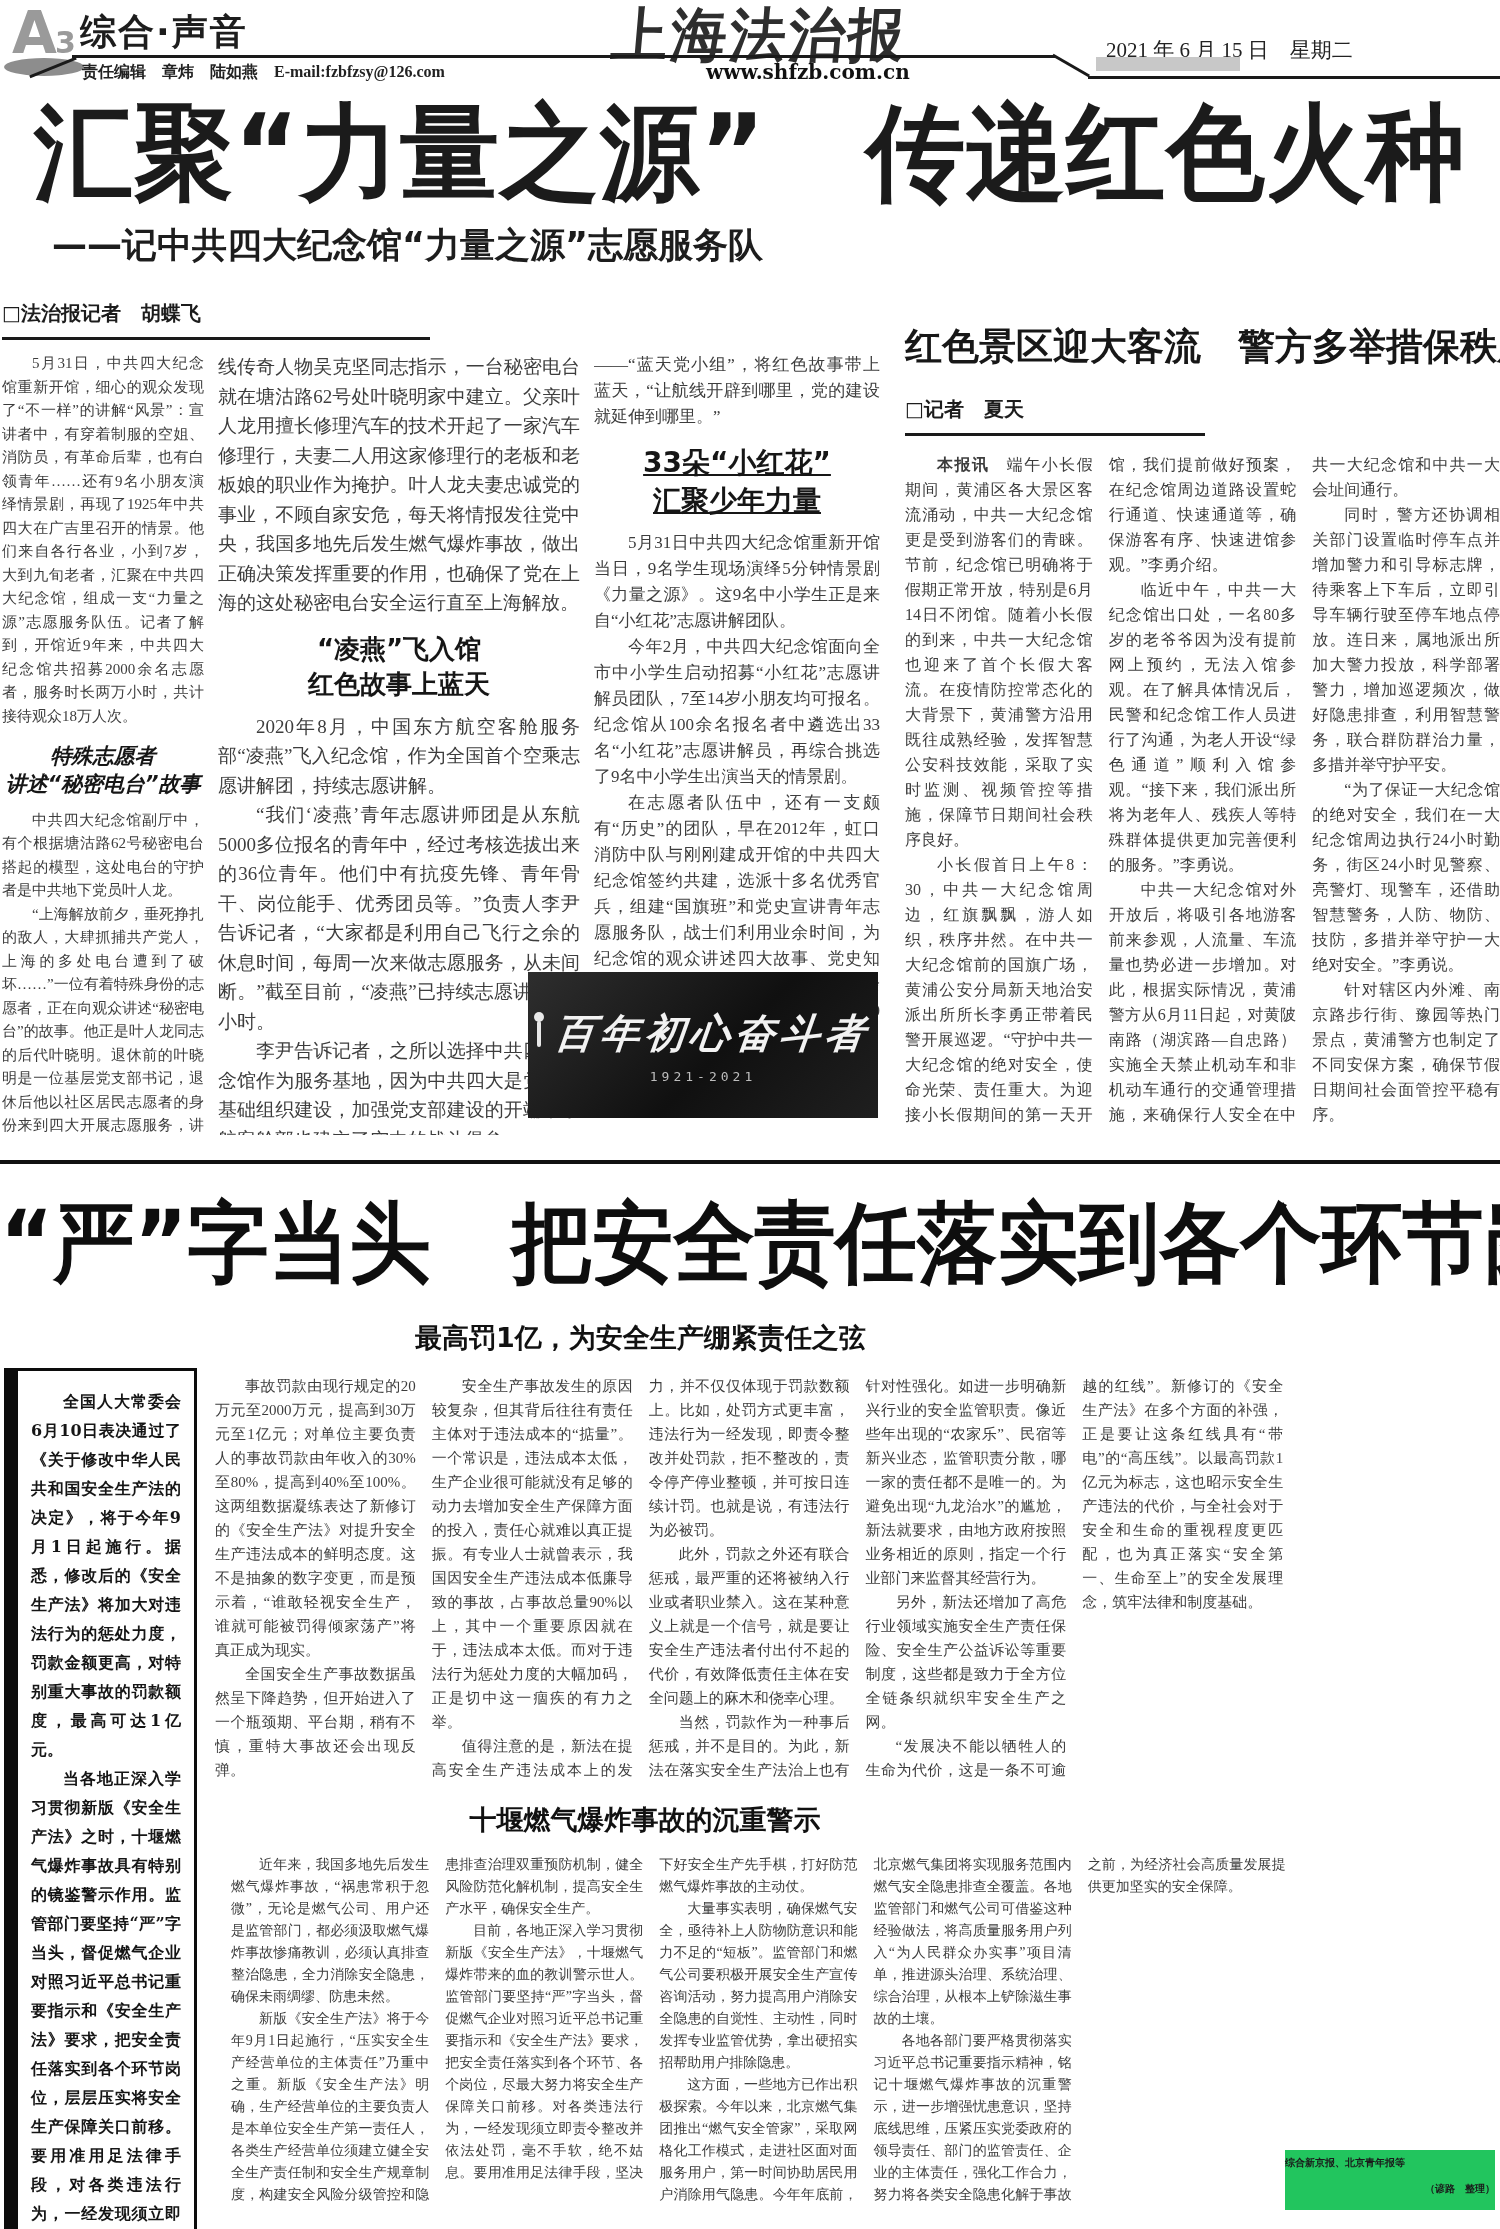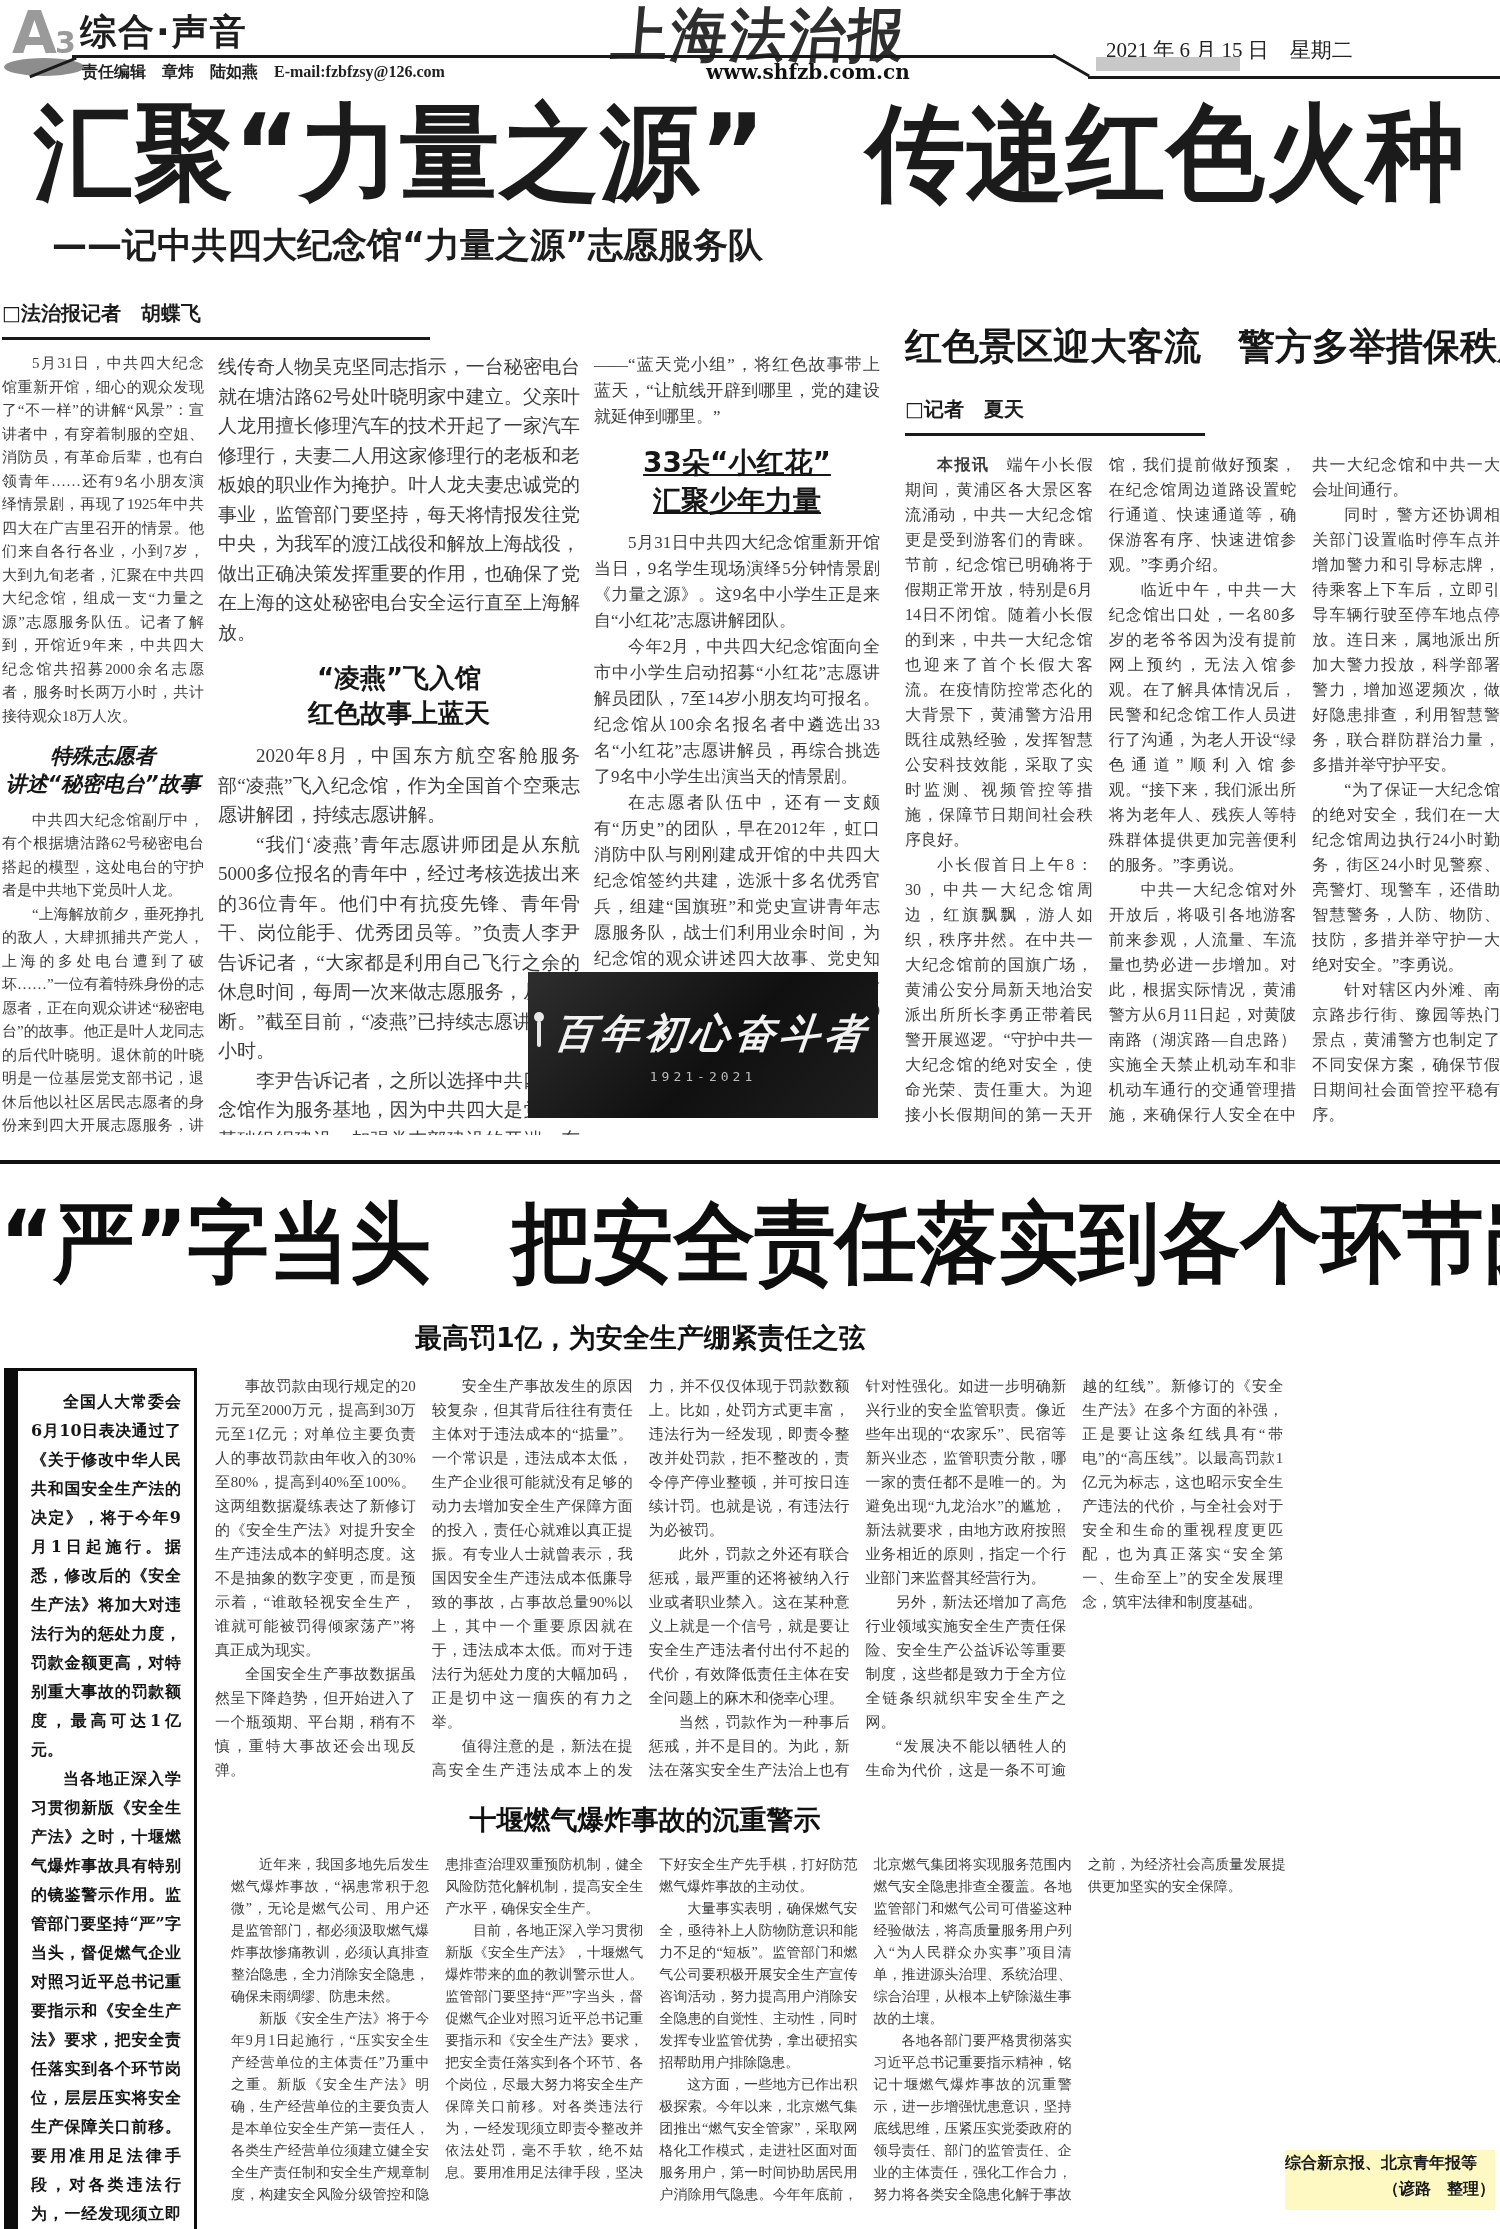--- a/index.html
+++ b/index.html
@@ -66,21 +66,21 @@
   .s2-box{border:3px solid #0c0c0c;border-left:14px solid #0c0c0c;padding:16px 13px;
           font-weight:bold;font-size:16px;line-height:29px;text-align:justify;color:#151515;
           font-family:"DejaVu Serif","Liberation Serif",serif;overflow:hidden;}
   .s2-box p{margin:0;text-indent:2em;}
   .subhead2{font-family:"DejaVu Sans","Liberation Sans",sans-serif;font-weight:900;font-size:27px;
             color:#111;text-align:center;white-space:nowrap;}
   .cols6{column-count:6;column-gap:16px;column-fill:auto;overflow:hidden;text-align:justify;}
   .cols6 p{margin:0;text-indent:2em;}
   .sub1body{height:418px;font-size:15px;line-height:24px;}
   .sub2body{height:356px;font-size:14px;line-height:22px;}
-  .credits{background:#fef9c3;text-align:left;font-weight:bold;font-size:16px;line-height:26px;
+  .credits{background:#22c55e;text-align:left;font-weight:bold;font-size:10px;line-height:26px;
            color:#1a1a1a;font-family:"DejaVu Serif",serif;}
   .credits .r{text-align:right;}
   .diag{background:#1a1a1a;}
 </style>
 </head>
 <body>
 
 <div class="page">
 
   <div class="abs" style="left:0;top:0;width:1500px;height:92px;">
@@ -108,21 +108,21 @@
     <div class="colbox c1">
         <p>5月31日，中共四大纪念馆重新开馆，细心的观众发现了“不一样”的讲解“风景”：宣讲者中，有穿着制服的空姐、消防员，有革命后辈，也有白领青年……还有9名小朋友演绎情景剧，再现了1925年中共四大在广吉里召开的情景。他们来自各行各业，小到7岁，大到九旬老者，汇聚在中共四大纪念馆，组成一支“力量之源”志愿服务队伍。记者了解到，开馆近9年来，中共四大纪念馆共招募2000余名志愿者，服务时长两万小时，共计接待观众18万人次。</p>
         <h4 class="sub">
           <div>特殊志愿者</div>
           <div>讲述“秘密电台”故事</div>
         </h4>
         <p>中共四大纪念馆副厅中，有个根据塘沽路62号秘密电台搭起的模型，这处电台的守护者是中共地下党员叶人龙。</p>
         <p>“上海解放前夕，垂死挣扎的敌人，大肆抓捕共产党人，上海的多处电台遭到了破坏……”一位有着特殊身份的志愿者，正在向观众讲述“秘密电台”的故事。他正是叶人龙同志的后代叶晓明。退休前的叶晓明是一位基层党支部书记，退休后他以社区居民志愿者的身份来到四大开展志愿服务，讲述四大故事，讲述父辈故事。</p>
       </div>
     <div class="colbox c2">
-        <p class="noind">线传奇人物吴克坚同志指示，一台秘密电台就在塘沽路62号处叶晓明家中建立。父亲叶人龙用擅长修理汽车的技术开起了一家汽车修理行，夫妻二人用这家修理行的老板和老板娘的职业作为掩护。叶人龙夫妻忠诚党的事业，监管部门要坚持，每天将情报发往党中央，为我军的渡江战役和解放上海战役，做出正确决策发挥重要的作用，也确保了党在上海的这处秘密电台安全运行直至上海解放。</p>
+        <p class="noind">线传奇人物吴克坚同志指示，一台秘密电台就在塘沽路62号处叶晓明家中建立。父亲叶人龙用擅长修理汽车的技术开起了一家汽车修理行，夫妻二人用这家修理行的老板和老板娘的职业作为掩护。叶人龙夫妻忠诚党的事业，不顾自家安危，每天将情报发往党中央，我国多地先后发生燃气爆炸事故，做出正确决策发挥重要的作用，也确保了党在上海的这处秘密电台安全运行直至上海解放。</p>
         <h4 class="sub">
           <div>“凌燕”飞入馆</div>
           <div>红色故事上蓝天</div>
         </h4>
         <p>2020年8月，中国东方航空客舱服务部“凌燕”飞入纪念馆，作为全国首个空乘志愿讲解团，持续志愿讲解。</p>
         <p>“我们‘凌燕’青年志愿讲师团是从东航5000多位报名的青年中，经过考核选拔出来的36位青年。他们中有抗疫先锋、青年骨干、岗位能手、优秀团员等。”负责人李尹告诉记者，“大家都是利用自己飞行之余的休息时间，每周一次来做志愿服务，从未间断。”截至目前，“凌燕”已持续志愿讲解200小时。</p>
         <p>李尹告诉记者，之所以选择中共四大纪念馆作为服务基地，因为中共四大是党加强基础组织建设，加强党支部建设的开端，东航客舱部也建立了空中的战斗堡垒</p>
       </div>
     <div class="colbox c3">
         <p class="noind">——“蓝天党小组”，将红色故事带上蓝天，“让航线开辟到哪里，党的建设就延伸到哪里。”</p>

